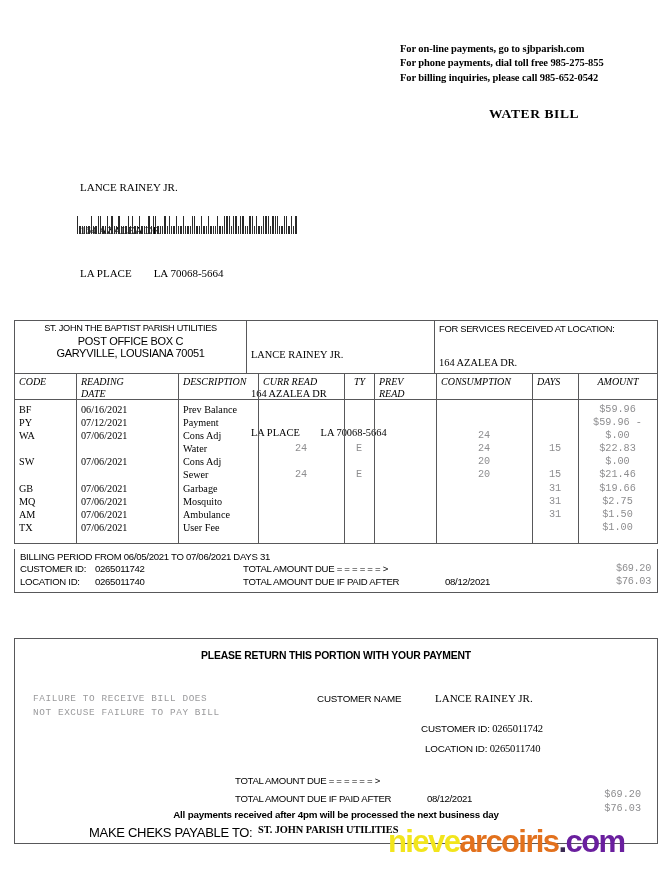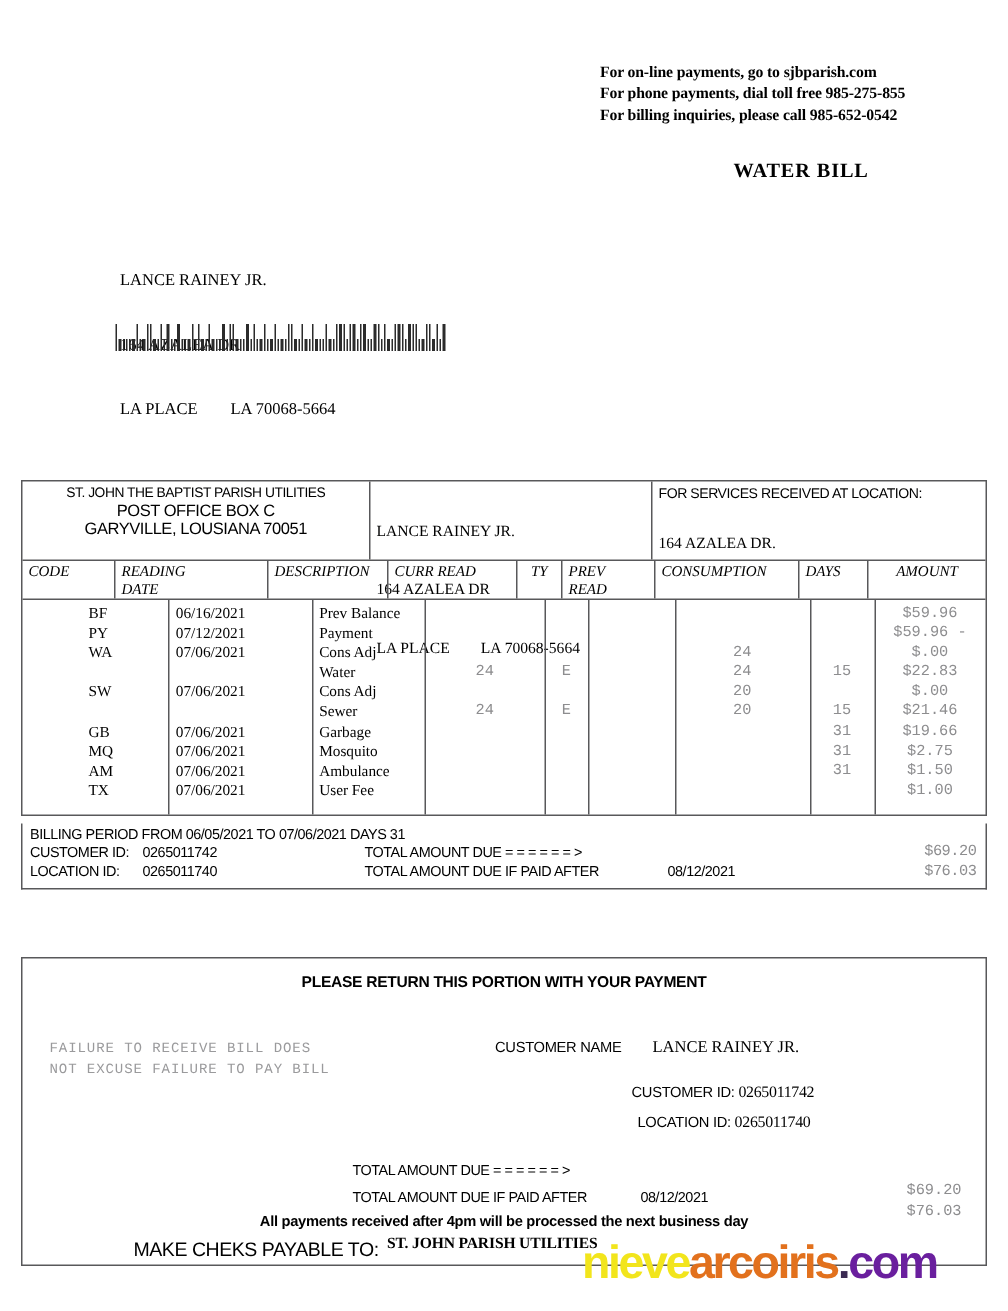--- a/index.html
+++ b/index.html
@@ -59,21 +59,21 @@
   .hname{font-family:"Liberation Serif",serif;font-size:10.4px;line-height:13px;white-space:pre;padding-top:1px;}
   .hloc{font-family:"Liberation Sans",sans-serif;font-size:9.4px;letter-spacing:-0.3px;position:relative;}
   .hloc .la{position:absolute;left:4px;top:36px;font-family:"Liberation Serif",serif;font-size:10.4px;letter-spacing:0;}
 
   
   .hb2{border-bottom:1px solid #58585a;}
   .hb2 .tcell{height:25px;font-family:"Liberation Serif",serif;font-size:10px;line-height:12px;font-weight:normal;font-style:italic;}
   .hb2 .ctr{text-align:center;}
 
   
-  .tbody{position:relative;height:143px;margin-left:40px;}
+  .tbody{position:relative;height:143px;}
   .colgrid{display:flex;height:143px;}
   .col{box-sizing:border-box;border-right:1px solid #58585a;height:143px;position:relative;}
   .col:last-child{border-right:none;}
   .ser{font-family:"Liberation Serif",serif;font-size:10.2px;line-height:13.1px;padding:3px 4px 0 4px;}
   .mono{font-family:"Liberation Mono",monospace;font-size:10.2px;line-height:13.1px;color:#8d8d8f;padding:3px 5px 0 4px;}
   .mono.r{text-align:center;}
   .mono.c{text-align:center;}
 
   
   .bper{
@@ -104,21 +104,21 @@
   }
   .notice{
     position:absolute;left:18px;top:53px;
     font-family:"Liberation Mono",monospace;
     font-size:9.4px;line-height:13.5px;color:#9a9a9c;
     letter-spacing:0.6px;white-space:pre;
   }
   .notice2{top:96px;}
   .cname-lbl{
     position:absolute;left:302px;top:54px;
-    font-family:"Liberation Sans",sans-serif;font-size:9.8px;letter-spacing:-0.2px;margin-left:13px;
+    font-family:"Liberation Sans",sans-serif;font-size:9.8px;letter-spacing:-0.2px;
   }
   .cname-val{
     position:absolute;left:420px;top:53px;
     font-family:"Liberation Serif",serif;font-size:11px;
   }
   .sid{position:absolute;font-family:"Liberation Sans",sans-serif;font-size:9.8px;letter-spacing:-0.2px;}
   .sid .v{font-family:"Liberation Serif",serif;font-size:10.6px;}
   .stot{position:absolute;font-family:"Liberation Sans",sans-serif;font-size:9.6px;letter-spacing:-0.3px;}
   .samt{position:absolute;right:16px;font-family:"Liberation Mono",monospace;font-size:10.2px;color:#8d8d8f;}
   .allpay{

